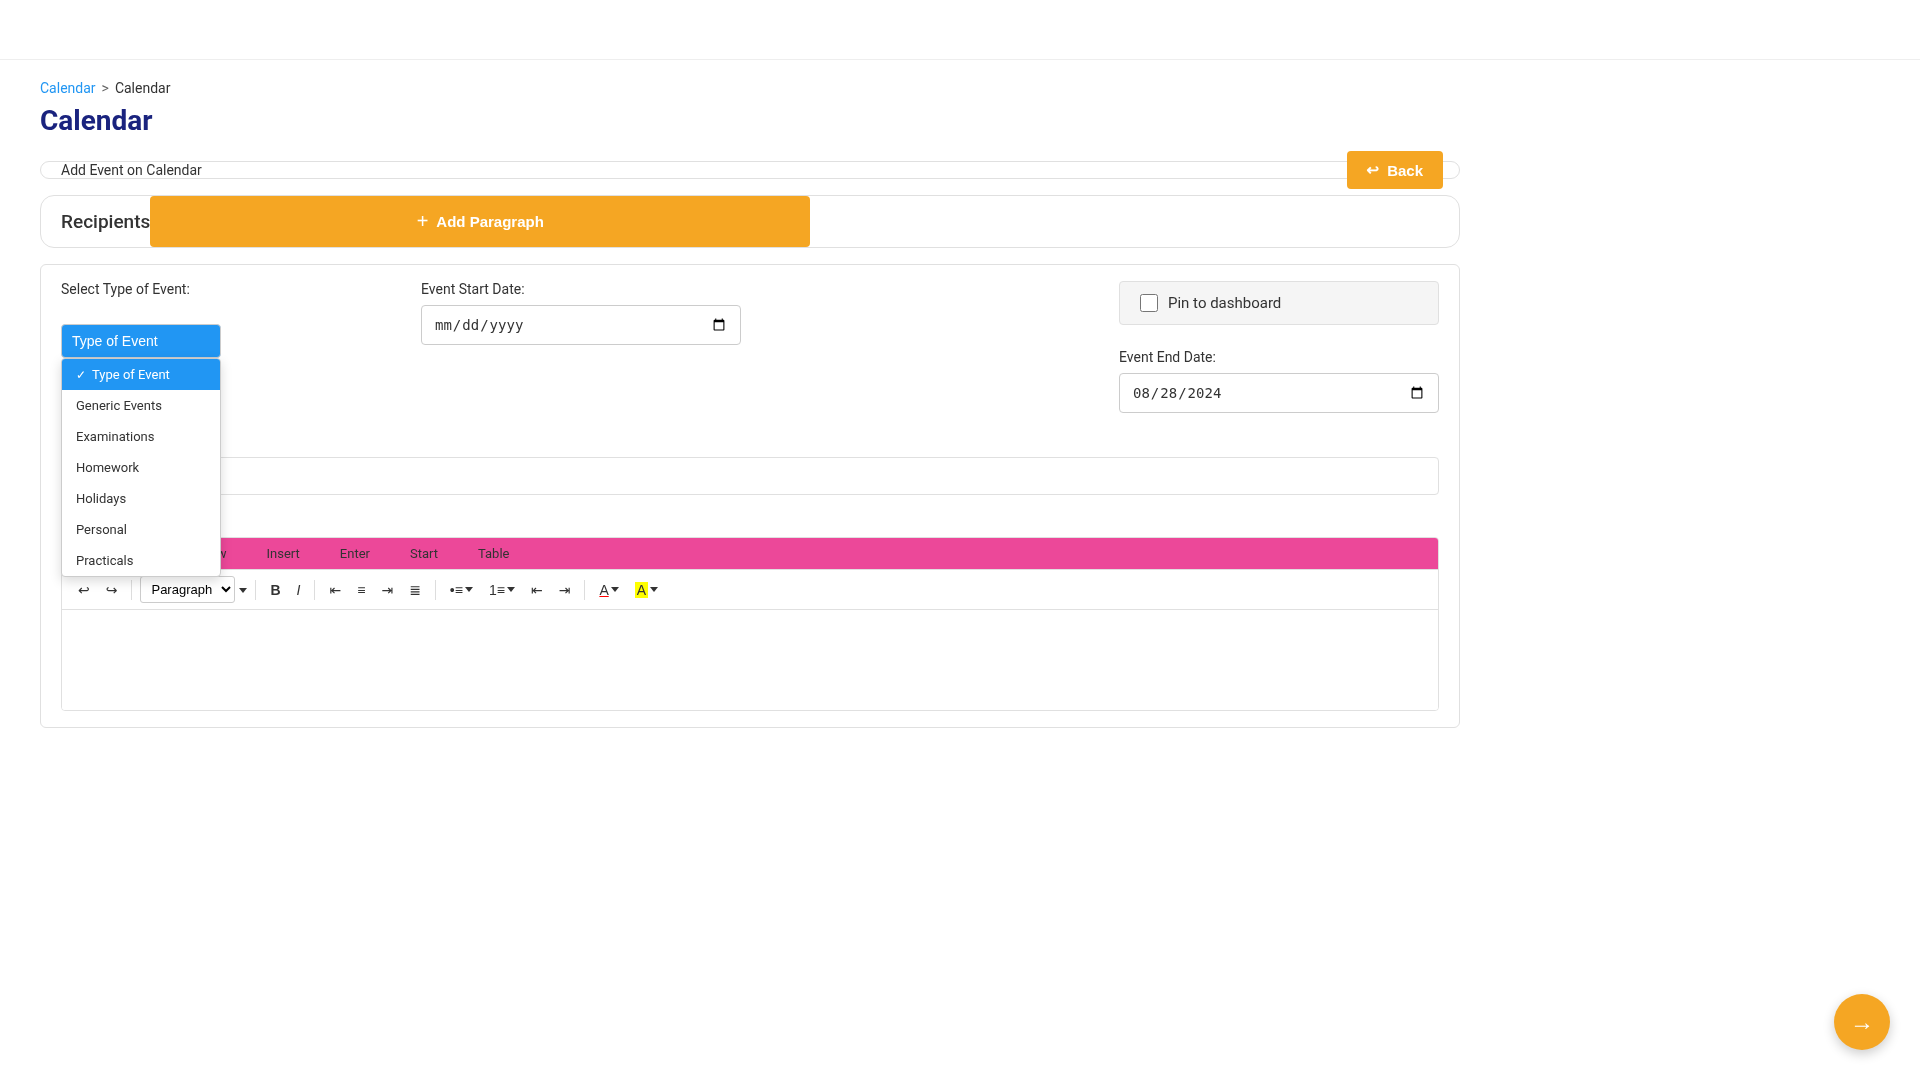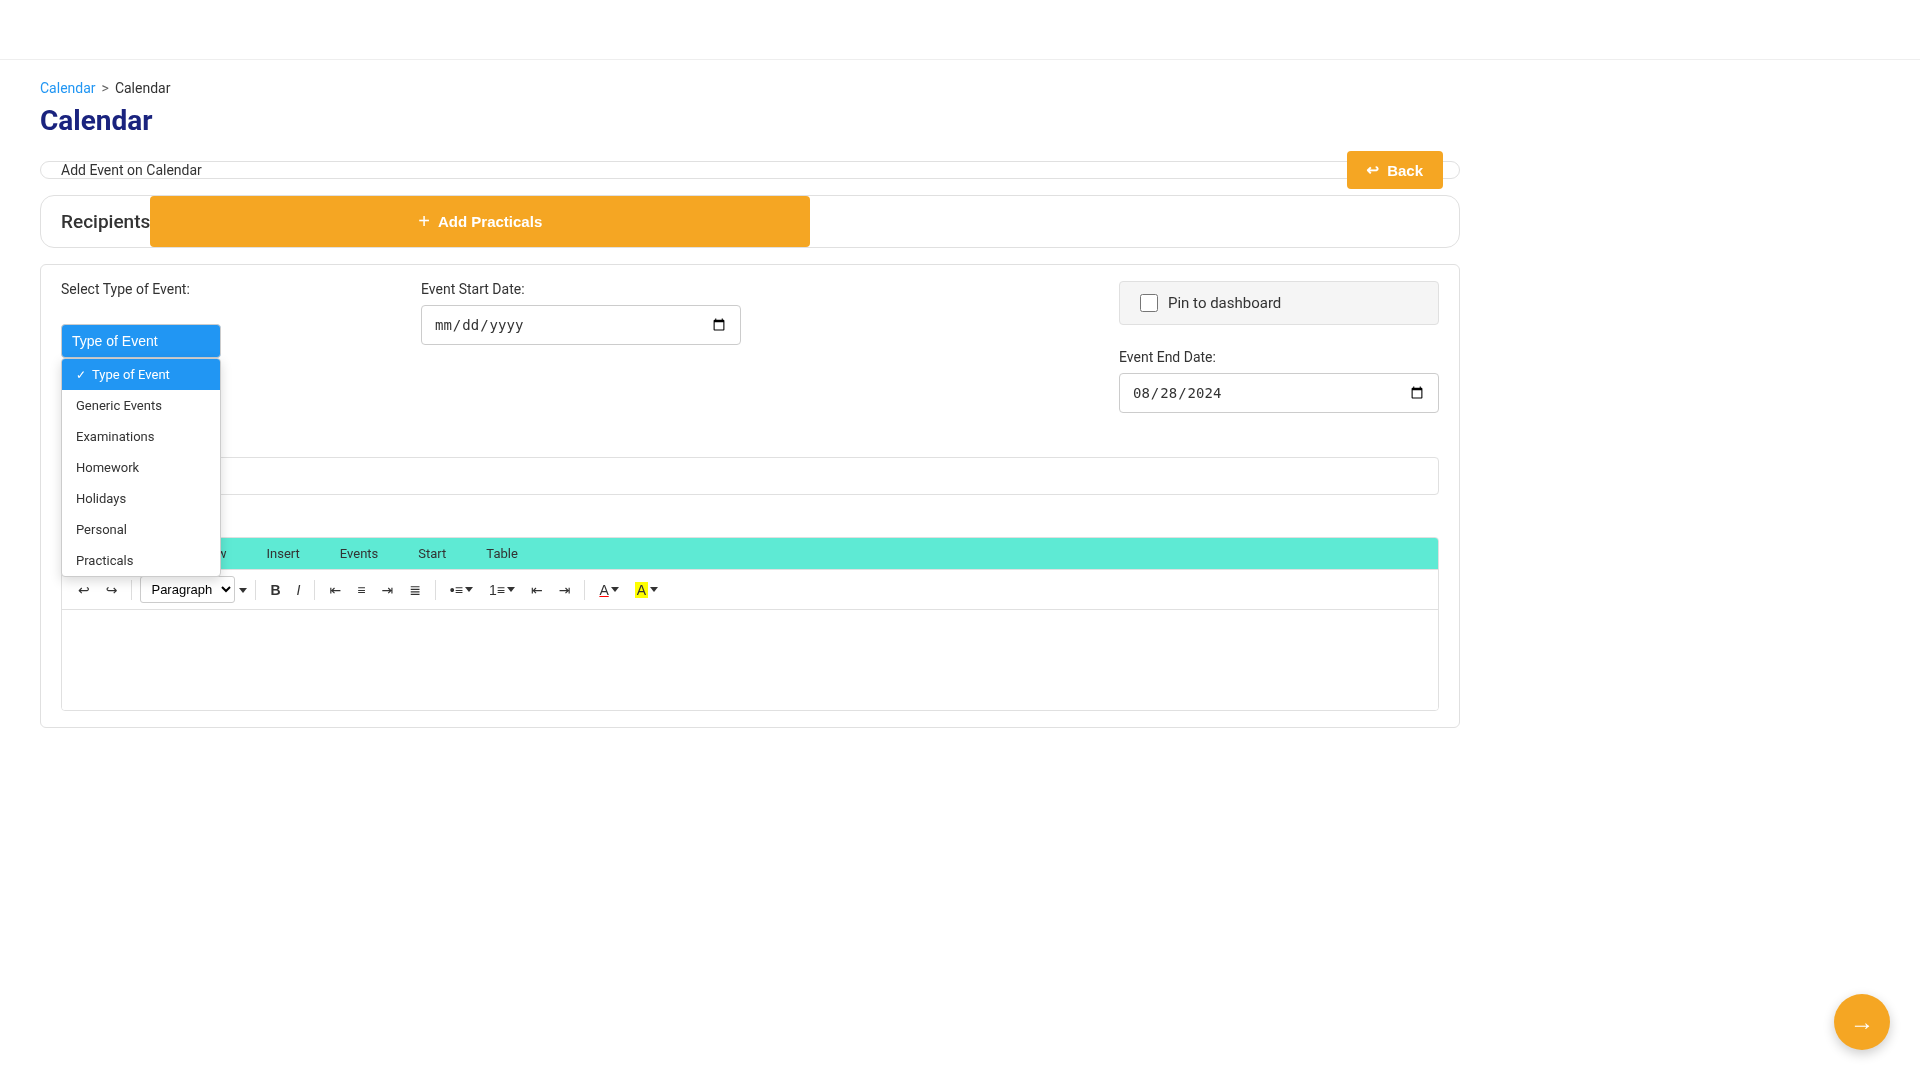--- a/index.html
+++ b/index.html
@@ -205,21 +205,21 @@
       display: block;
     }
     .editor-container {
       border: 1px solid #e0e0e0;
       border-radius: 4px;
       overflow: hidden;
     }
     .editor-menubar {
       display: flex;
       gap: 12px;
-      background: #5eead4;
+      background: #ec4899;
       border-bottom: 1px solid #e0e0e0;
       padding: 0;
     }
     .menu-item {
       padding: 8px 14px;
       font-size: 13px;
       color: #333;
       cursor: pointer;
       border-right: none;
     }
@@ -311,21 +311,21 @@
     <button class="add-recipients-btn" style="position:absolute;right:16px;top:50%;transform:translateY(-50%); min-width:80px; padding: 10px 20px;">
       <span>↩</span>
       <span>Back</span>
     </button>
   </div>
 
   <div class="section-header">
     <span class="section-header-title">Recipients</span>
     <button class="add-recipients-btn">
       <span class="plus-icon">+</span>
-      <span>Add Practicals</span>
+      <span>Add Paragraph</span>
     </button>
   </div>
 
   <div class="form-section">
 
     <div class="form-row">
 
       <div class="form-group">
         <label class="form-label">Select Type of Event:</label>
         <div class="type-select-container">
@@ -391,21 +391,21 @@
     <div>
       <span class="details-label">Details</span>
 
       <div class="editor-container">
 
         <div class="editor-menubar">
           <span class="menu-item">File</span>
           <span class="menu-item">Edit</span>
           <span class="menu-item">View</span>
           <span class="menu-item">Insert</span>
-          <span class="menu-item">Events</span>
+          <span class="menu-item">Enter</span>
           <span class="menu-item">Start</span>
           <span class="menu-item">Table</span>
         </div>
 
         <div class="editor-toolbar">
           <button class="toolbar-btn">
             <span>↩</span>
           </button>
           <button class="toolbar-btn">
             <span>↪</span>

